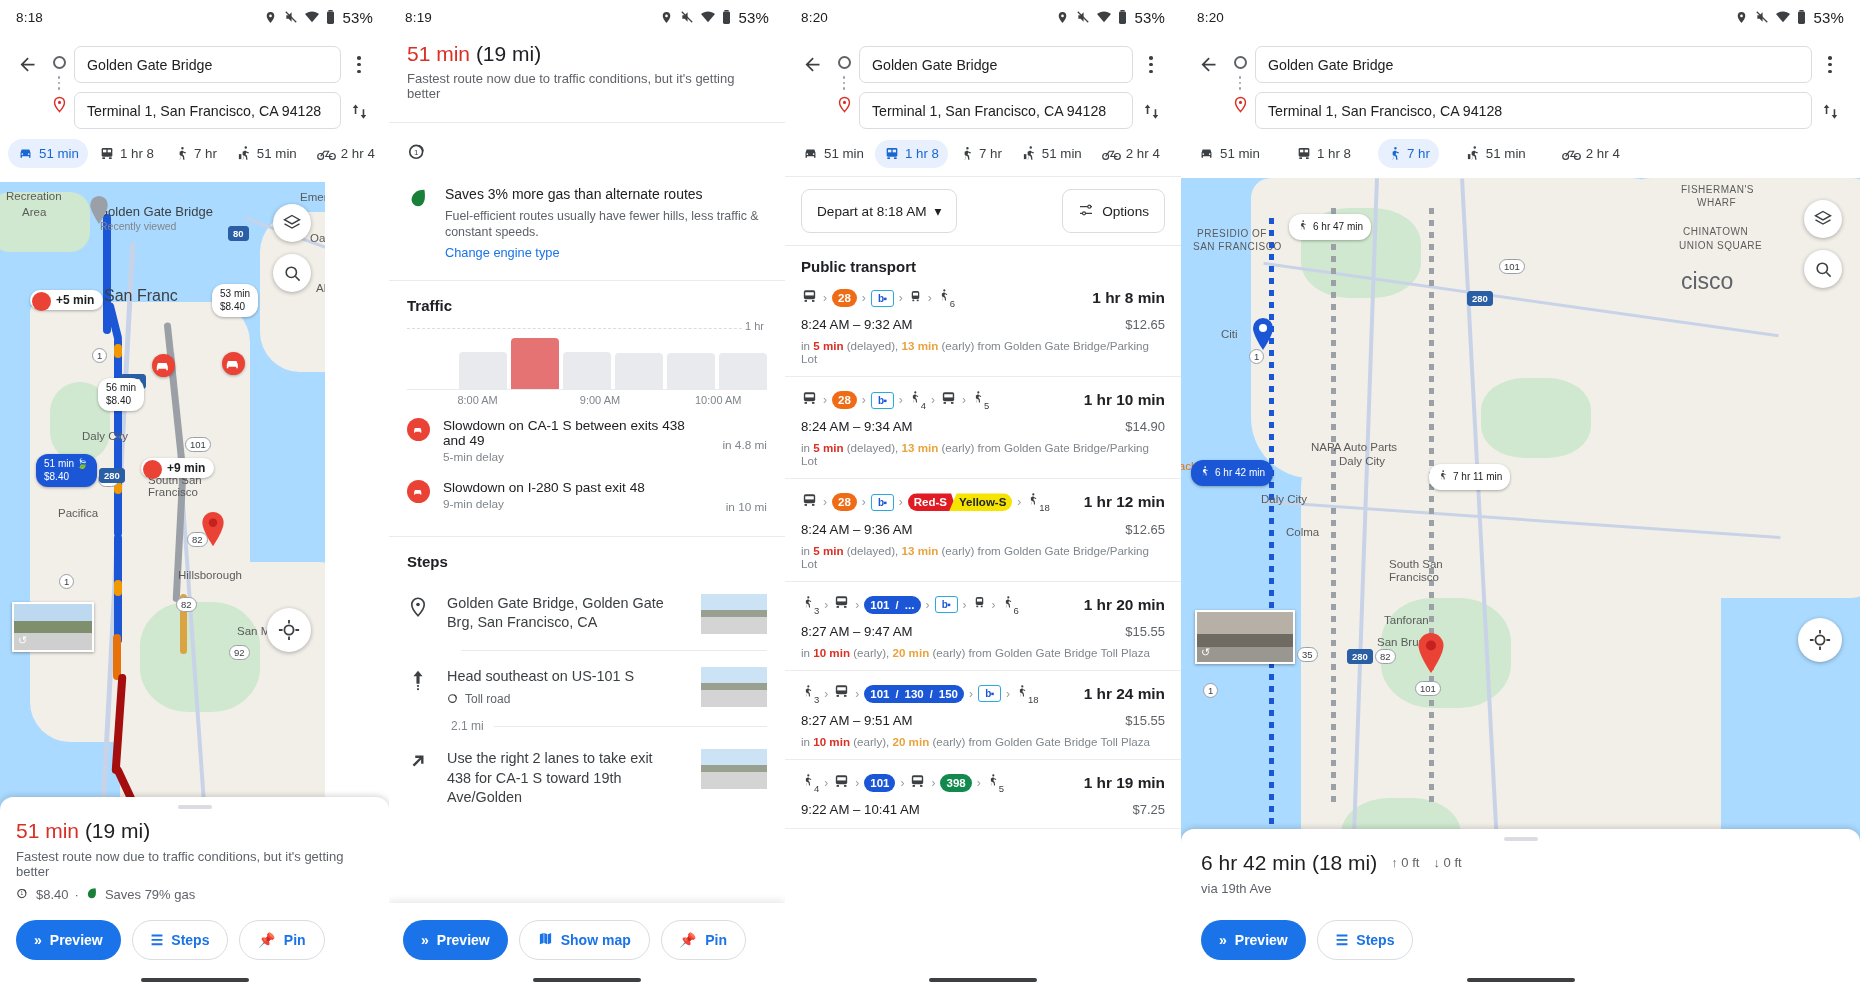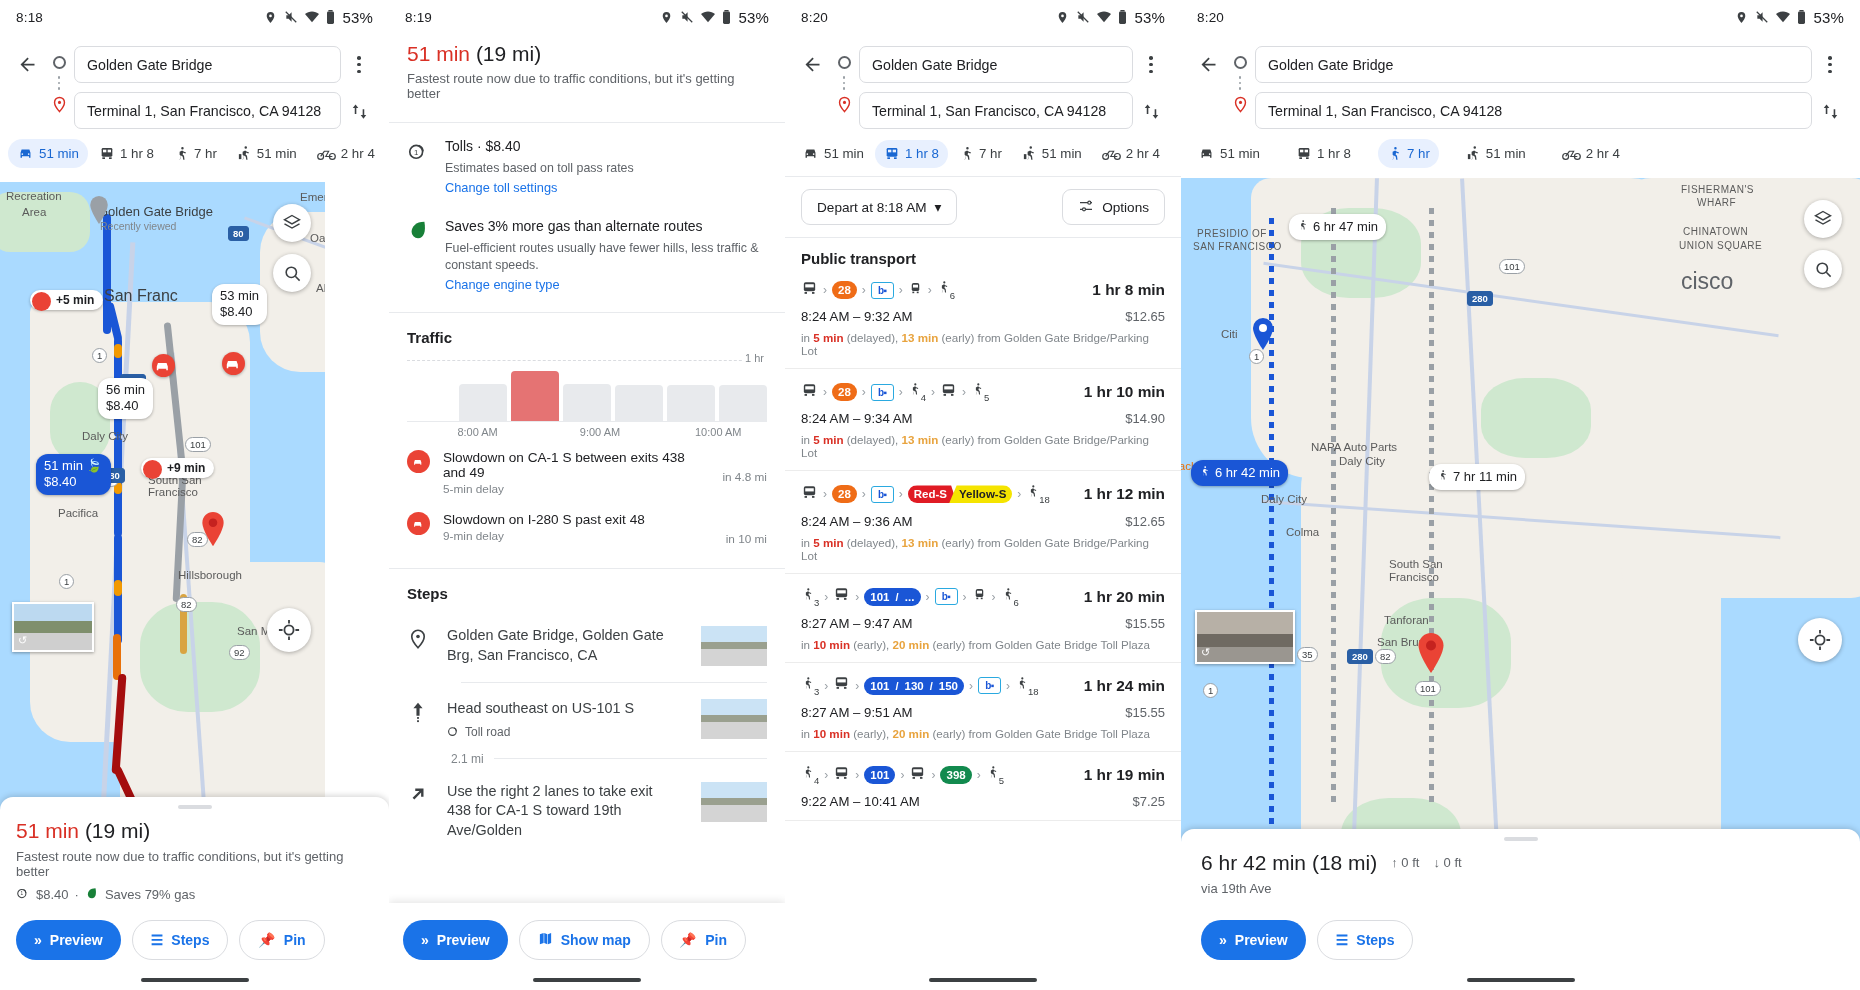--- a/index.html
+++ b/index.html
@@ -58,21 +58,21 @@
   
   .map { position: relative; background: #aadaff; overflow: hidden; }
   .land { position: absolute; background: #f2efe9; }
   .greenarea { position:absolute; background:#cfe8cf; border-radius: 40%; }
   .maplabel { position: absolute; font-size: 11.5px; color: #5b5b5b; white-space: nowrap; }
   .maplabel.big { font-size: 16px; color: #3c4043; }
   .road { position:absolute; background:#c8d3e8; }
   .routeline { position: absolute; border-radius: 4px; }
   .bubble {
     position: absolute; background: #fff; border-radius: 12px;
-    padding: 4px 8px; font-size: 13px; color: #202124; line-height: 1.25;
+    padding: 4px 8px; font-size: 10px; color: #202124; line-height: 1.25;
     box-shadow: 0 1px 3px rgba(0,0,0,.3); white-space: nowrap;
   }
   .bubble.blue { background: #1a56d6; color: #fff; }
   .chip-delay {
     position:absolute; background:#fff; border-radius:999px; padding: 3px 9px 3px 26px;
     font-size: 12px; font-weight: bold; color:#202124; box-shadow: 0 1px 3px rgba(0,0,0,.3);
     white-space: nowrap;
   }
   .chip-delay::before {
     content:""; position:absolute; left:2px; top:2px; width:19px; height:19px;
@@ -159,21 +159,21 @@
   .dist { display:flex; align-items:center; gap:10px; padding: 12px 18px 0 62px; font-size: 12px; color:#80868b; }
   .dist .ln { flex:1 1 auto; height:1px; background:#e8eaed; }
   .sheet-bot {
     position:absolute; left:0; right:0; bottom:0; background:#fff; padding: 0 14px;
     box-shadow: 0 -2px 8px rgba(0,0,0,.10);
   }
 
   
   .filterbar { display:flex; align-items:center; justify-content: space-between; padding: 12px 16px; }
   .pillbtn {
-    display:flex; align-items:center; gap: 8px; height: 36px; padding: 0 15px;
+    display:flex; align-items:center; gap: 8px; height: 44px; padding: 0 15px;
     border:1px solid #dadce0; border-radius: 9px; font-size: 13.6px; color:#202124; background:#fff;
   }
   .transit-title { font-size: 15px; font-weight: bold; color:#202124; padding: 12px 16px 0; }
   .tr { padding: 12px 16px 11px; border-bottom: 1px solid #ececec; }
   .tr-top { display:flex; align-items:center; }
   .legs { display:flex; align-items:center; gap: 5px; flex: 1 1 auto; flex-wrap: nowrap; }
   .legs .sep { color:#9aa0a6; font-size: 12px; }
   .tdur { font-size: 15.4px; font-weight: bold; color:#202124; white-space:nowrap; }
   .tr-times { font-size: 13.2px; color:#202124; margin-top: 8px; }
   .tr-price { font-size: 13px; color:#5f6368; float: right; }
@@ -531,25 +531,20 @@
     </div>
     <div class="hr full"></div>
 
     <div class="infoRow">
       <div class="ic">
         <svg width="22" height="22" viewBox="0 0 24 24">
             <circle cx="10" cy="14" r="7" fill="none" stroke="#3c4043" stroke-width="1.8"></circle>
             <path fill="none" stroke="#3c4043" stroke-width="1.8" d="M13 7a7.5 7.5 0 014.5 6.5"></path>
             <text x="10" y="17.5" font-size="8.5" text-anchor="middle" fill="#3c4043">1</text>
           </svg>
-      </div>
-      <div class="txt">
-        <div>Tolls · $8.40</div>
-        <div class="sub">Estimates based on toll pass rates</div>
-        <a class="link">Change toll settings</a>
       </div>
     </div>
 
     <div class="infoRow" style="padding-top:18px;">
       <div class="ic">
         <svg width="22" height="22" viewBox="0 0 24 24">
             <path fill="#188038" d="M19 3C9.5 3 5 8.5 5 14a7 7 0 007 7c6.5 0 8.8-7.5 7-18z"></path>
           </svg>
       </div>
       <div class="txt">

